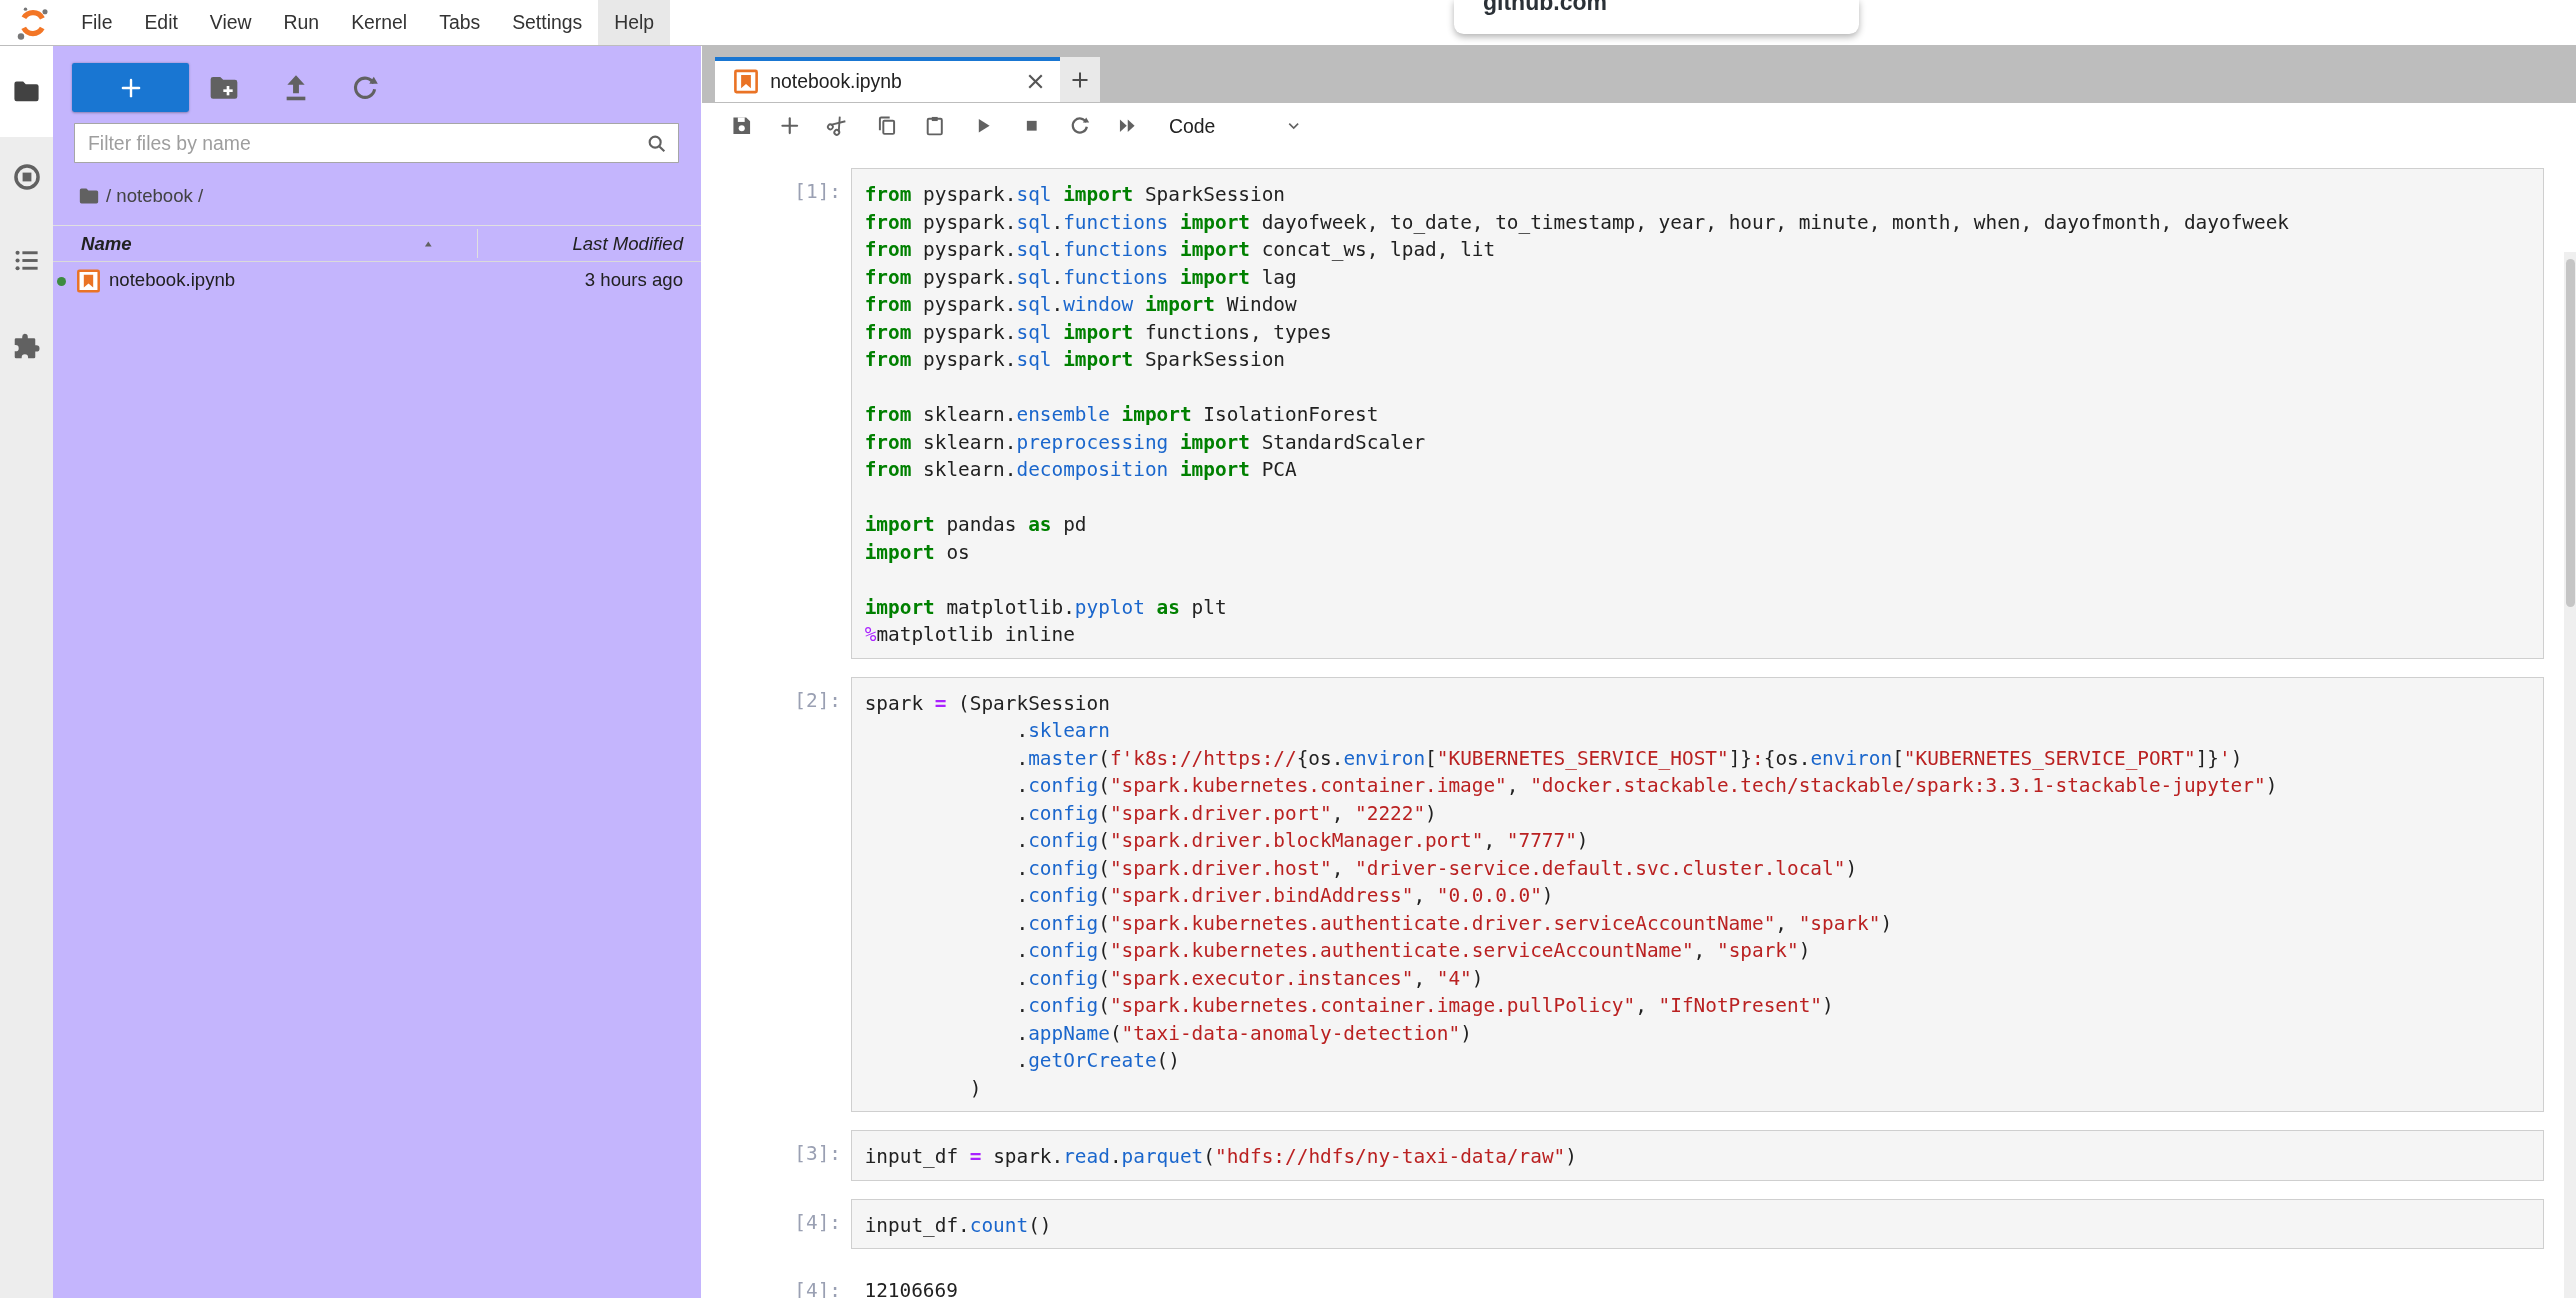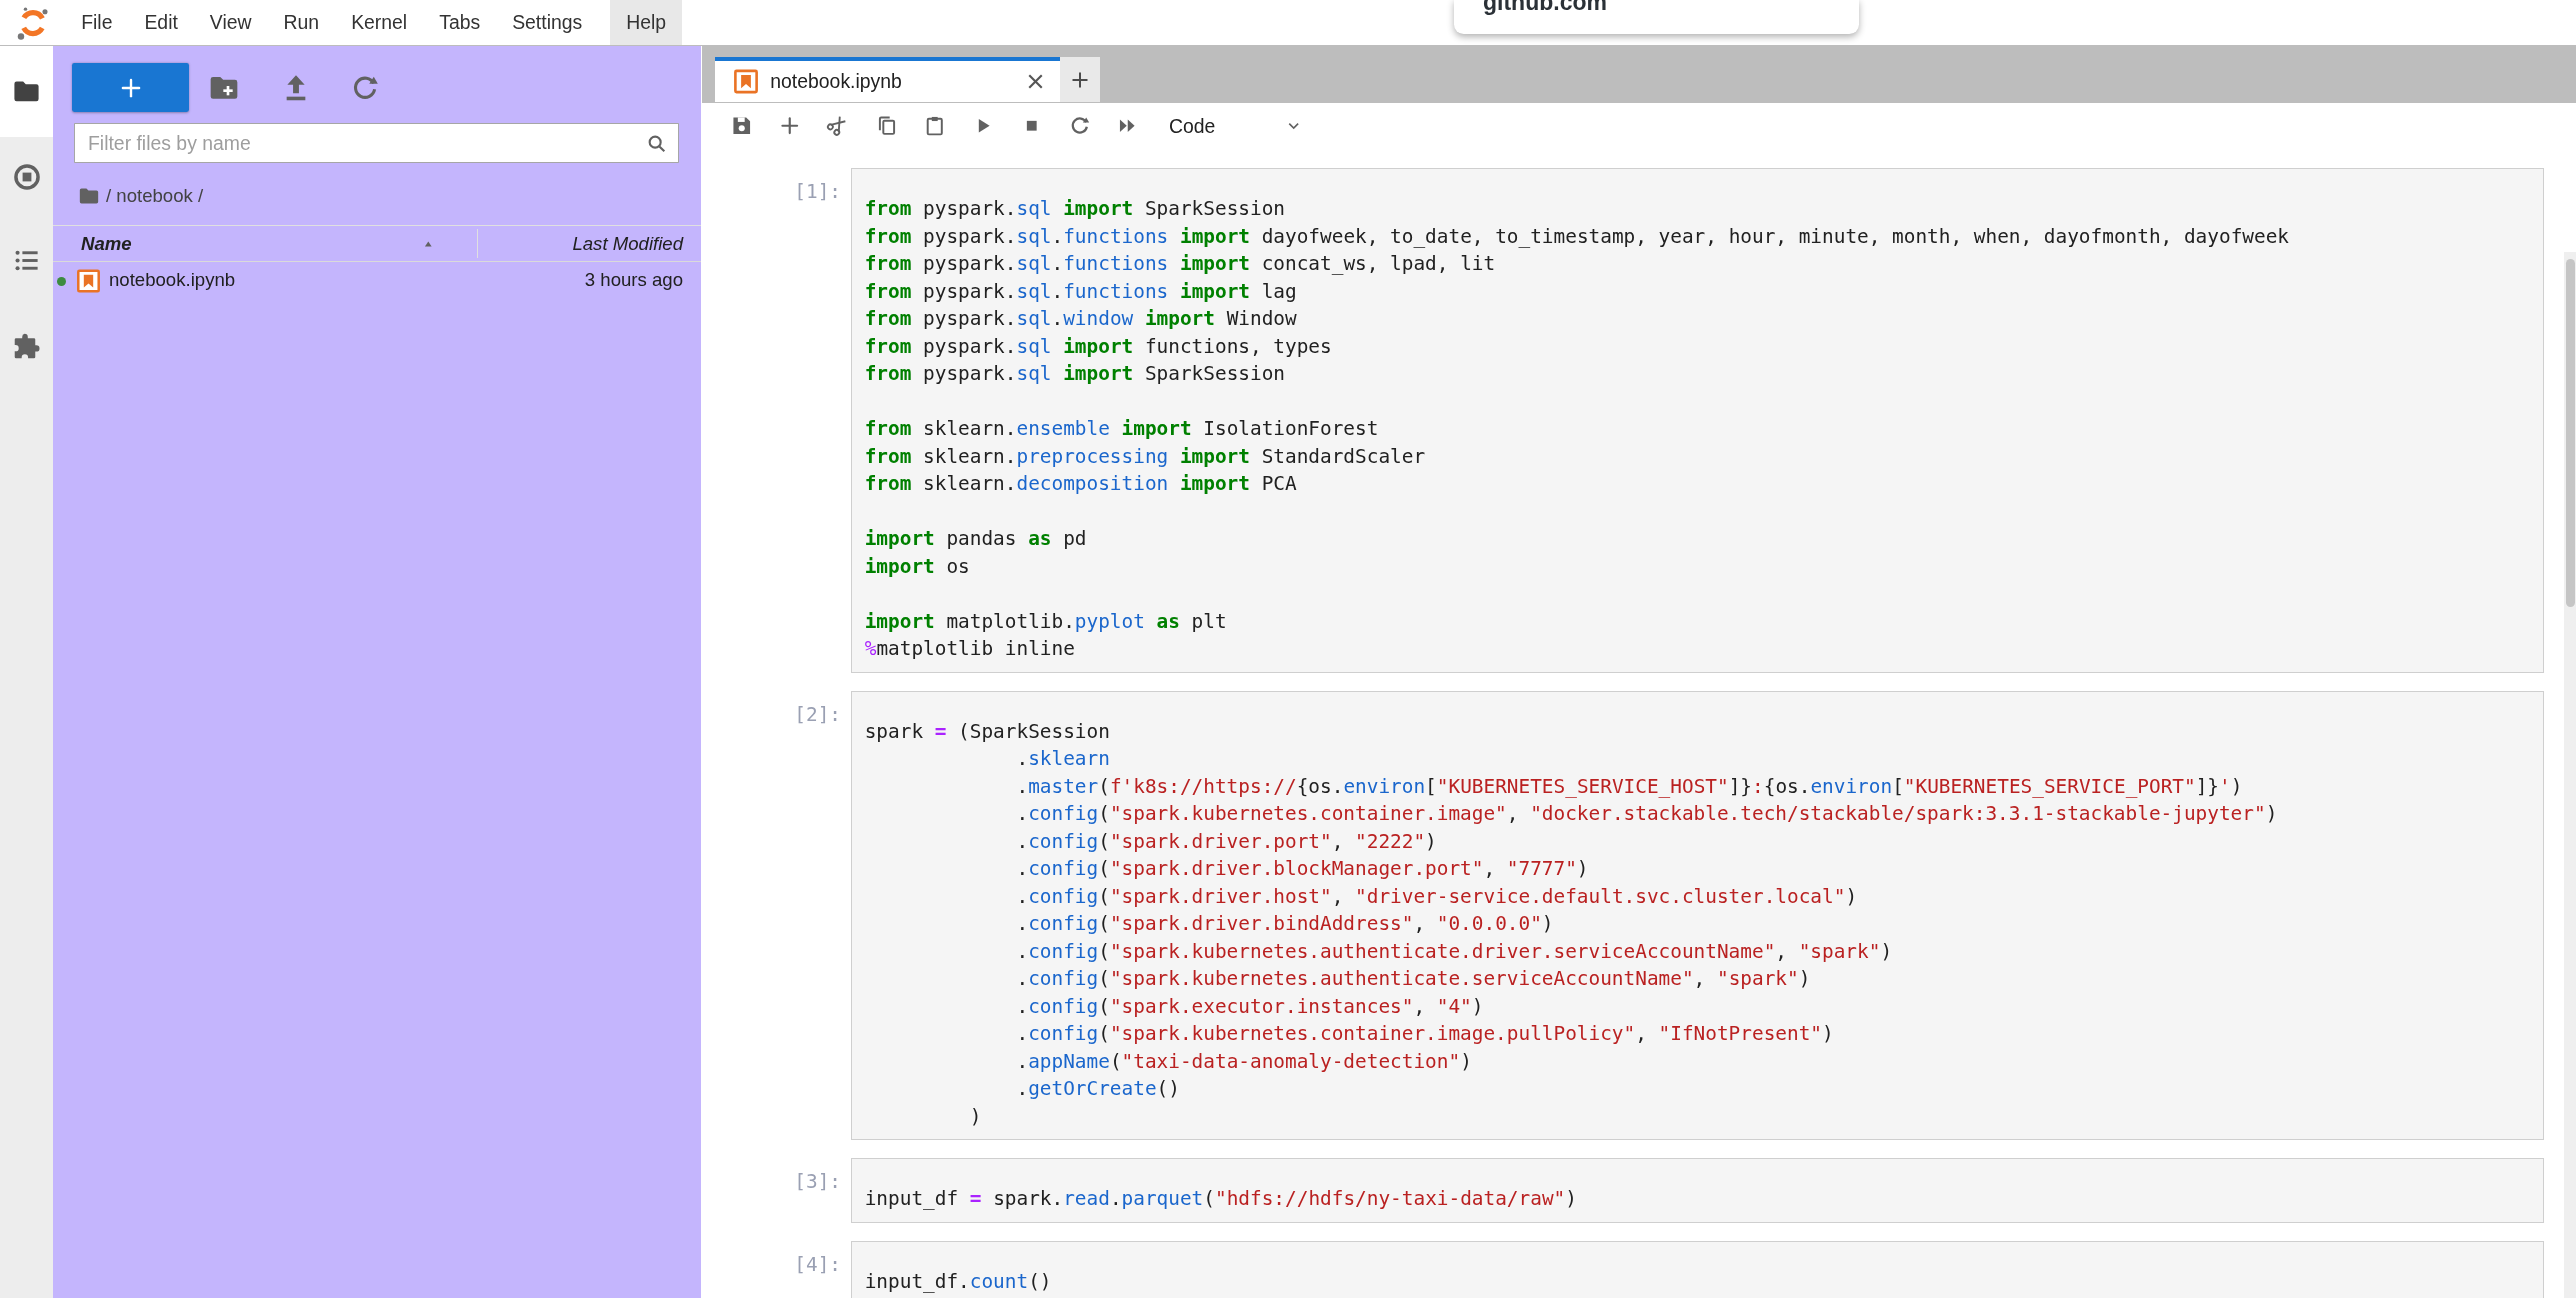--- a/index.html
+++ b/index.html
@@ -8,21 +8,21 @@
   .abs{position:absolute;}
   .icon{display:inline-block;}
   .icon svg{display:block;width:100%;height:100%;}
 
   
   #menubar{left:0;top:0;width:2576px;height:45px;background:#fff;border-bottom:1.6px solid #bdbdbd;
            display:flex;align-items:center;z-index:2;}
   #logo{width:36px;height:36px;margin-left:14.6px;}
   #menu-items{display:flex;height:45px;margin-left:14.6px;}
   .menu-item{height:45px;display:flex;align-items:center;padding:0 16px;font-size:19.4px;color:#333;cursor:default;}
-  .menu-item.active{background:#e8e8e8;margin-left:12px;}
+  .menu-item.active{background:#e8e8e8;}
 
   
   #popup{left:1454px;top:0;width:405px;height:34px;background:#fff;border-radius:0 0 9.7px 9.7px;
          box-shadow:0 2.4px 7.3px rgba(0,0,0,.30);z-index:10;overflow:hidden;}
   #popup .popup-text{position:absolute;left:29px;top:-11.3px;font-size:23px;font-weight:bold;color:#2b3137;}
 
   
   #sidebar{left:0;top:46px;width:53px;height:1253px;background:#ededed;}
   #sidebar-border{left:53px;top:46px;width:0.8px;height:1253px;background:#d8d8d8;}
   .side-tab{position:absolute;left:0;width:53px;display:flex;align-items:center;justify-content:center;color:#616161;}
@@ -72,21 +72,21 @@
   #cell-select{margin-left:11.3px;width:134px;display:flex;align-items:center;justify-content:space-between;cursor:pointer;}
   #cell-type{font-size:19.4px;color:#212121;}
   #cell-select .icon{width:19.4px;height:19.4px;color:#616161;}
 
   #nbcontent{position:absolute;left:0;top:103px;width:1874px;height:1150px;background:#fff;overflow:hidden;}
   #cells{position:absolute;left:13px;top:19.4px;width:1848px;}
   .cell{display:flex;margin-bottom:18px;}
   .prompt{width:126px;flex:none;text-align:right;font-family:"DejaVu Sans Mono",monospace;font-size:19.4px;
           line-height:27.5px;padding-top:9.7px;color:#9aa0b3;white-space:pre;}
   .codebox{flex:1;margin-left:9.7px;margin-right:18.6px;background:#f5f5f5;border:0.8px solid #cfcfcf;
-           padding:26px 0 9px 13px;overflow:hidden;cursor:text;}
+           padding:12px 0 9px 13px;overflow:hidden;cursor:text;}
   .line{font-family:"DejaVu Sans Mono",monospace;font-size:19.4px;line-height:27.5px;height:27.5px;white-space:pre;color:#212121;}
   .out-text{flex:1;margin-left:9.7px;padding:9.7px 0 0 13.8px;}
   .tk-k{color:#008000;font-weight:bold;}
   .tk-p{color:#1a66cc;}
   .tk-s{color:#ba2121;}
   .tk-o{color:#aa22ff;font-weight:bold;}
   .tk-m{color:#aa22ff;}
   .tk-t{color:#212121;}
 
   #nb-scrollbar{position:absolute;right:0;top:103px;width:12px;height:1150px;background:#efefef;}

